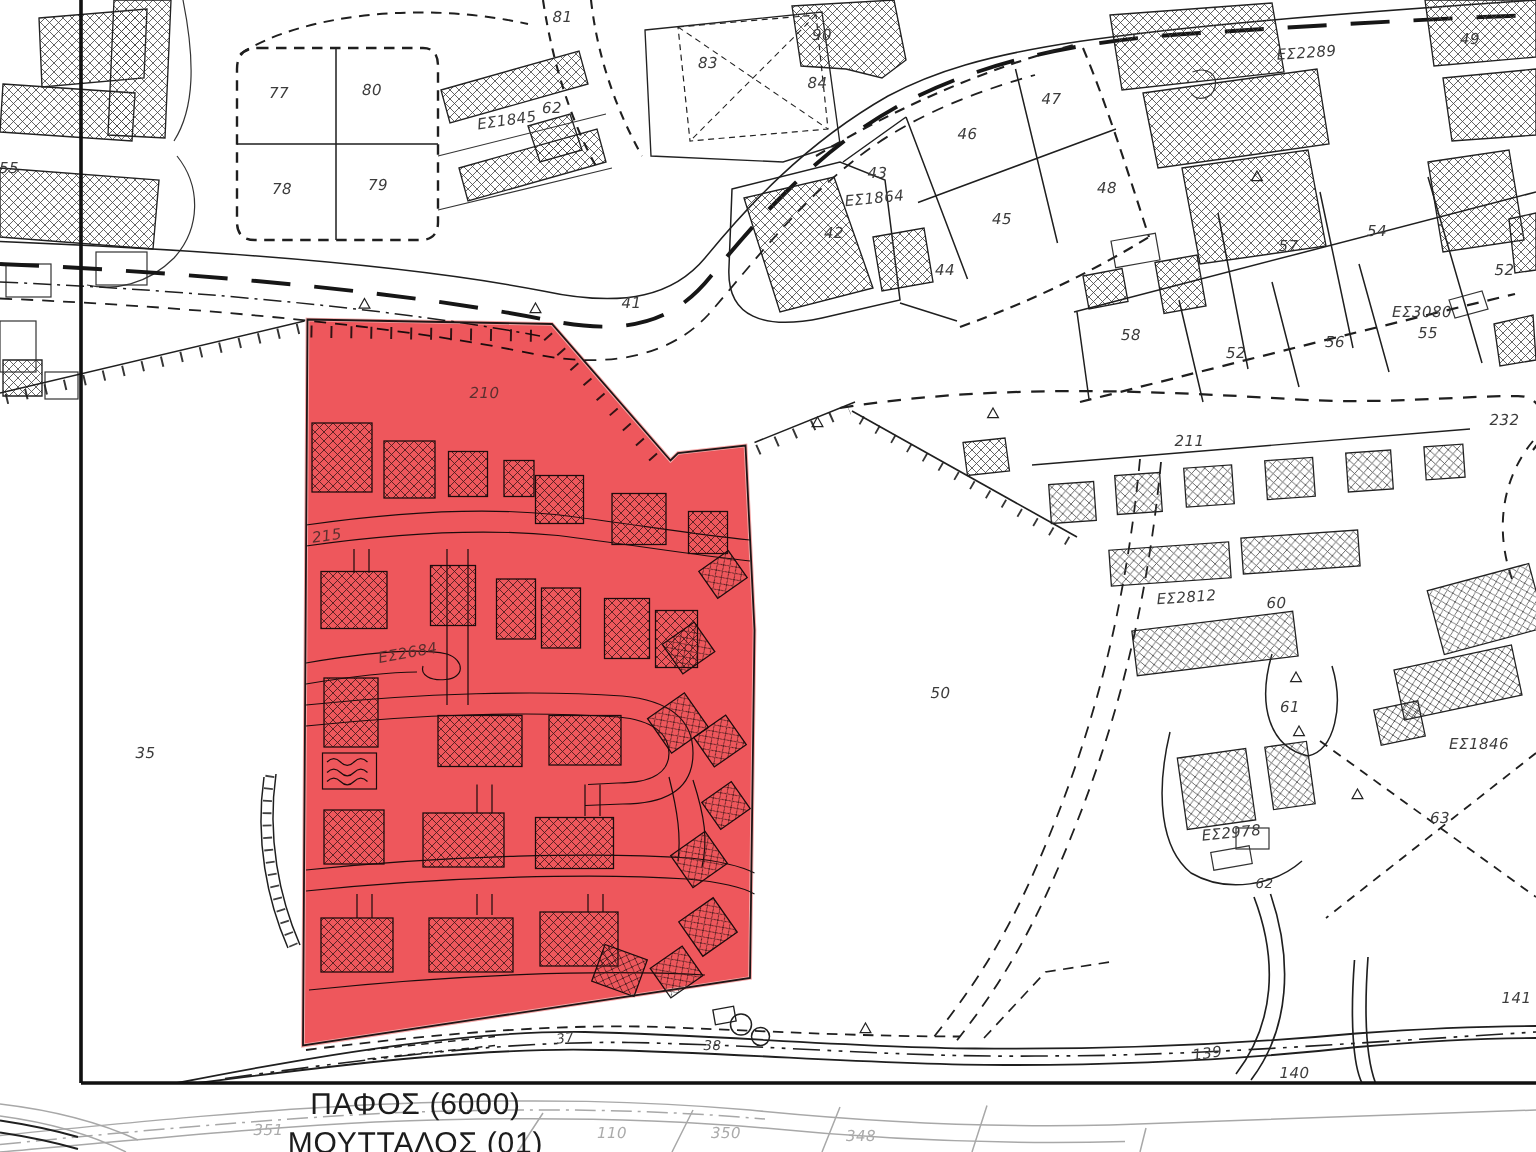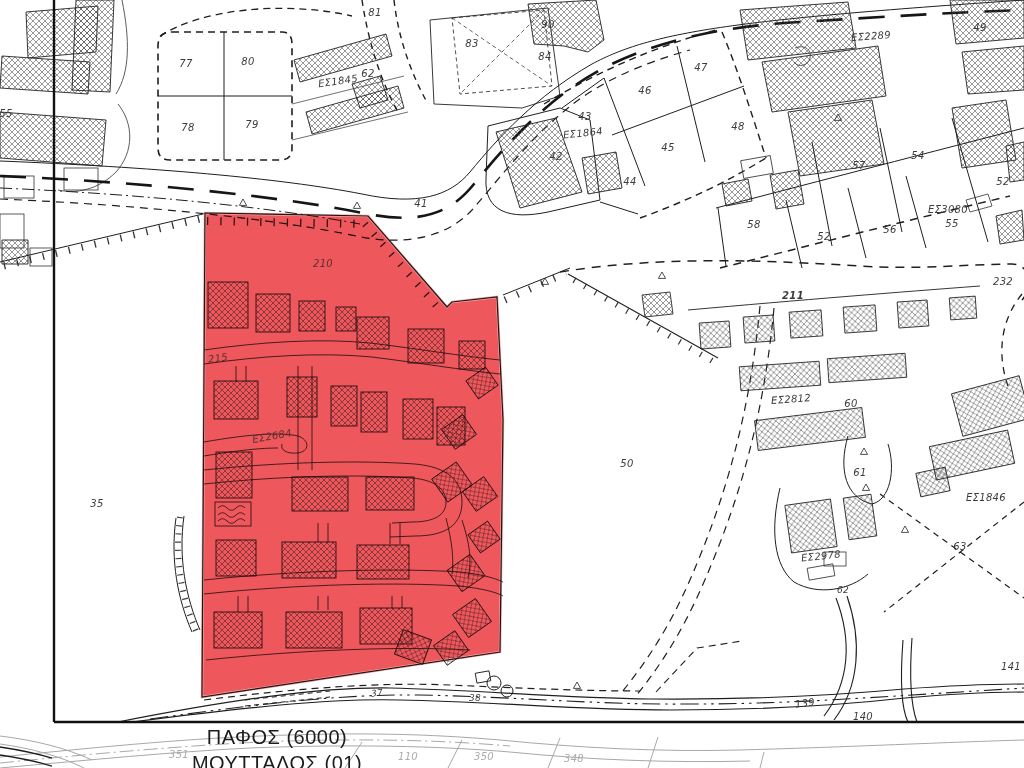--- a/index.html
+++ b/index.html
@@ -279,21 +279,21 @@
       <div class="map-label" data-name="parcel-label" style="left: 942px; top: 27px; transform: translate(-50%, -50%); margin-left: 38px;">49</div>
       <div class="map-label" data-name="parcel-label" style="left: 859px; top: 165px; transform: translate(-50%, -50%);">57</div>
       <div class="map-label" data-name="parcel-label" style="left: 918px; top: 155px; transform: translate(-50%, -50%);">54</div>
       <div class="map-label" data-name="parcel-label" style="left: 1003px; top: 181px; transform: translate(-50%, -50%);">52</div>
       <div class="map-label" data-name="parcel-label" style="left: 948px; top: 209px; transform: translate(-50%, -50%);">ΕΣ3080</div>
       <div class="map-label" data-name="parcel-label" style="left: 952px; top: 223px; transform: translate(-50%, -50%);">55</div>
       <div class="map-label" data-name="parcel-label" style="left: 754px; top: 224px; transform: translate(-50%, -50%);">58</div>
       <div class="map-label" data-name="parcel-label" style="left: 824px; top: 236px; transform: translate(-50%, -50%);">52</div>
       <div class="map-label" data-name="parcel-label" style="left: 890px; top: 229px; transform: translate(-50%, -50%);">56</div>
       <div class="map-label" data-name="parcel-label" style="left: 1003px; top: 281px; transform: translate(-50%, -50%);">232</div>
-      <div class="map-label" data-name="parcel-label" style="left: 793px; top: 295px; transform: translate(-50%, -50%); font-weight: bold;">211</div>
+      <div class="map-label" data-name="parcel-label" style="left: 793px; top: 295px; transform: translate(-50%, -50%);">211</div>
       <div class="map-label" data-name="parcel-label" style="left: 323px; top: 263px; color: rgb(92, 47, 47); transform: translate(-50%, -50%);">210</div>
       <div class="map-label" data-name="parcel-label" style="left: 218px; top: 358px; color: rgb(92, 47, 47); transform: translate(-50%, -50%) rotate(-8deg);">215</div>
       <div class="map-label" data-name="parcel-label" style="left: 272px; top: 436px; color: rgb(92, 47, 47); transform: translate(-50%, -50%) rotate(-10deg);">ΕΣ2684</div>
       <div class="map-label" data-name="parcel-label" style="left: 97px; top: 483px; transform: translate(-50%, -50%); margin-top: 20px;">35</div>
       <div class="map-label" data-name="parcel-label" style="left: 627px; top: 463px; transform: translate(-50%, -50%);">50</div>
       <div class="map-label" data-name="parcel-label" style="left: 791px; top: 399px; transform: translate(-50%, -50%) rotate(-4deg);">ΕΣ2812</div>
       <div class="map-label" data-name="parcel-label" style="left: 851px; top: 403px; transform: translate(-50%, -50%);">60</div>
       <div class="map-label" data-name="parcel-label" style="left: 860px; top: 472px; transform: translate(-50%, -50%);">61</div>
       <div class="map-label" data-name="parcel-label" style="left: 986px; top: 497px; transform: translate(-50%, -50%);">ΕΣ1846</div>
       <div class="map-label" data-name="parcel-label" style="left: 960px; top: 546px; transform: translate(-50%, -50%);">63</div>

